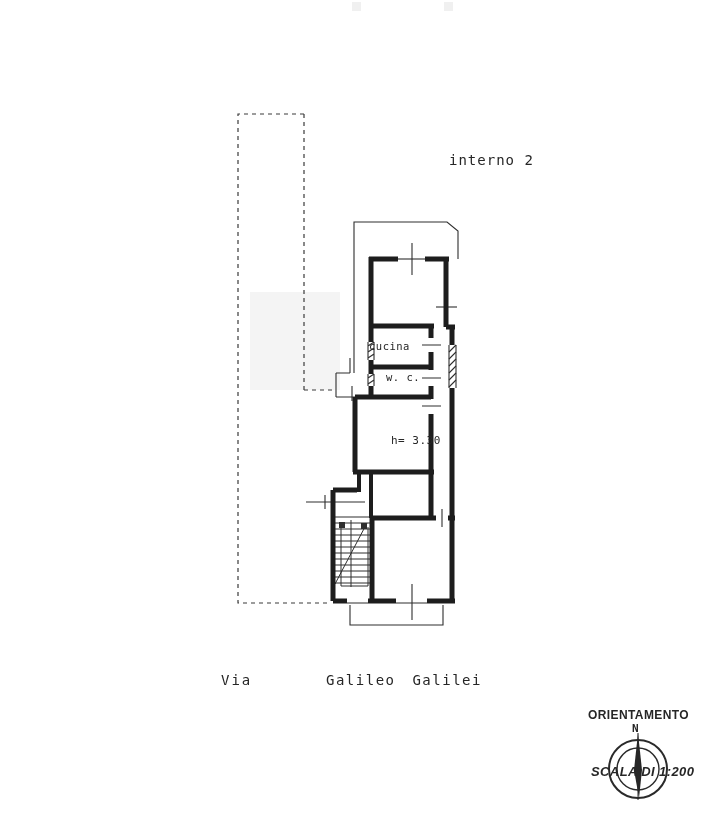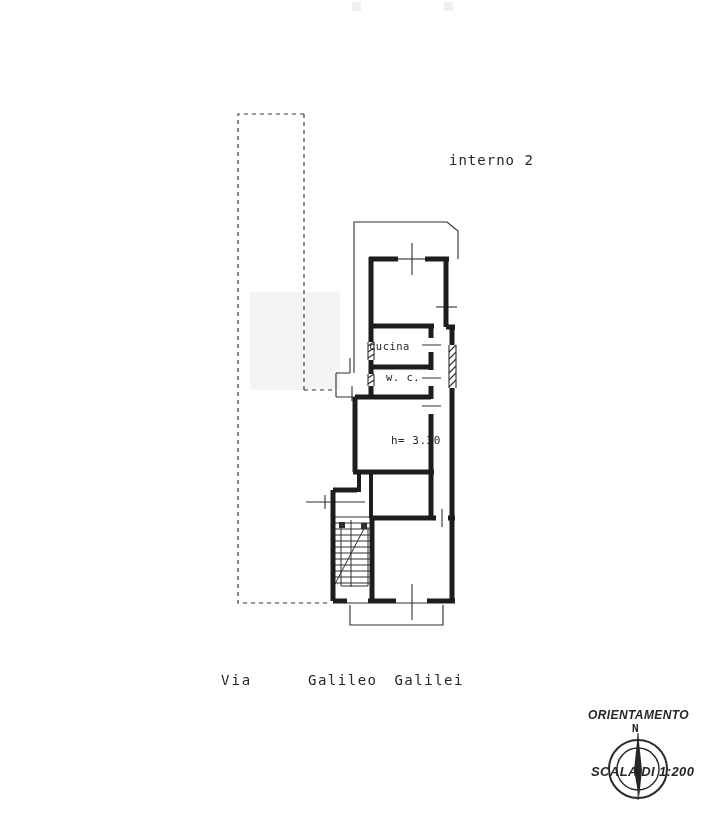--- a/index.html
+++ b/index.html
@@ -19,25 +19,25 @@
     font-size:16px;font-weight:bold;letter-spacing:2px;
     border-bottom:2px solid #2a2a2a;padding:0 3px 2px 3px;
   }
   .subtitle{left:449px;top:152px;font-size:14px;letter-spacing:1px;}
   .room-label{font-size:10.5px;letter-spacing:0.5px;}
   .lbl-cucina{left:369px;top:340px;}
   .lbl-wc{left:386px;top:371px;}
   .lbl-h{left:378px;top:434px;font-size:11px;margin-left:13px;}
   .street{font-size:14px;letter-spacing:1.5px;}
   .street-prefix{left:221px;top:672px;letter-spacing:2px;}
-  .street-name{left:308px;top:672px;word-spacing:7px;}
+  .street-name{left:326px;top:672px;word-spacing:7px;}
   .compass-title{
     left:588px;top:708px;
     font-family:"Liberation Sans", sans-serif;
-    font-style:italic;font-weight:bold;font-size:12px;letter-spacing:0.4px;
+    font-weight:bold;font-size:12px;letter-spacing:0.4px;
   }
   .north-label{left:632px;top:722px;font-size:11px;font-weight:bold;}
   .scale-label{
     left:591px;top:764px;
     font-family:"Liberation Sans", sans-serif;
     font-style:italic;font-weight:bold;font-size:13px;letter-spacing:0.4px;
   }
 </style>
 </head>
 <body>

